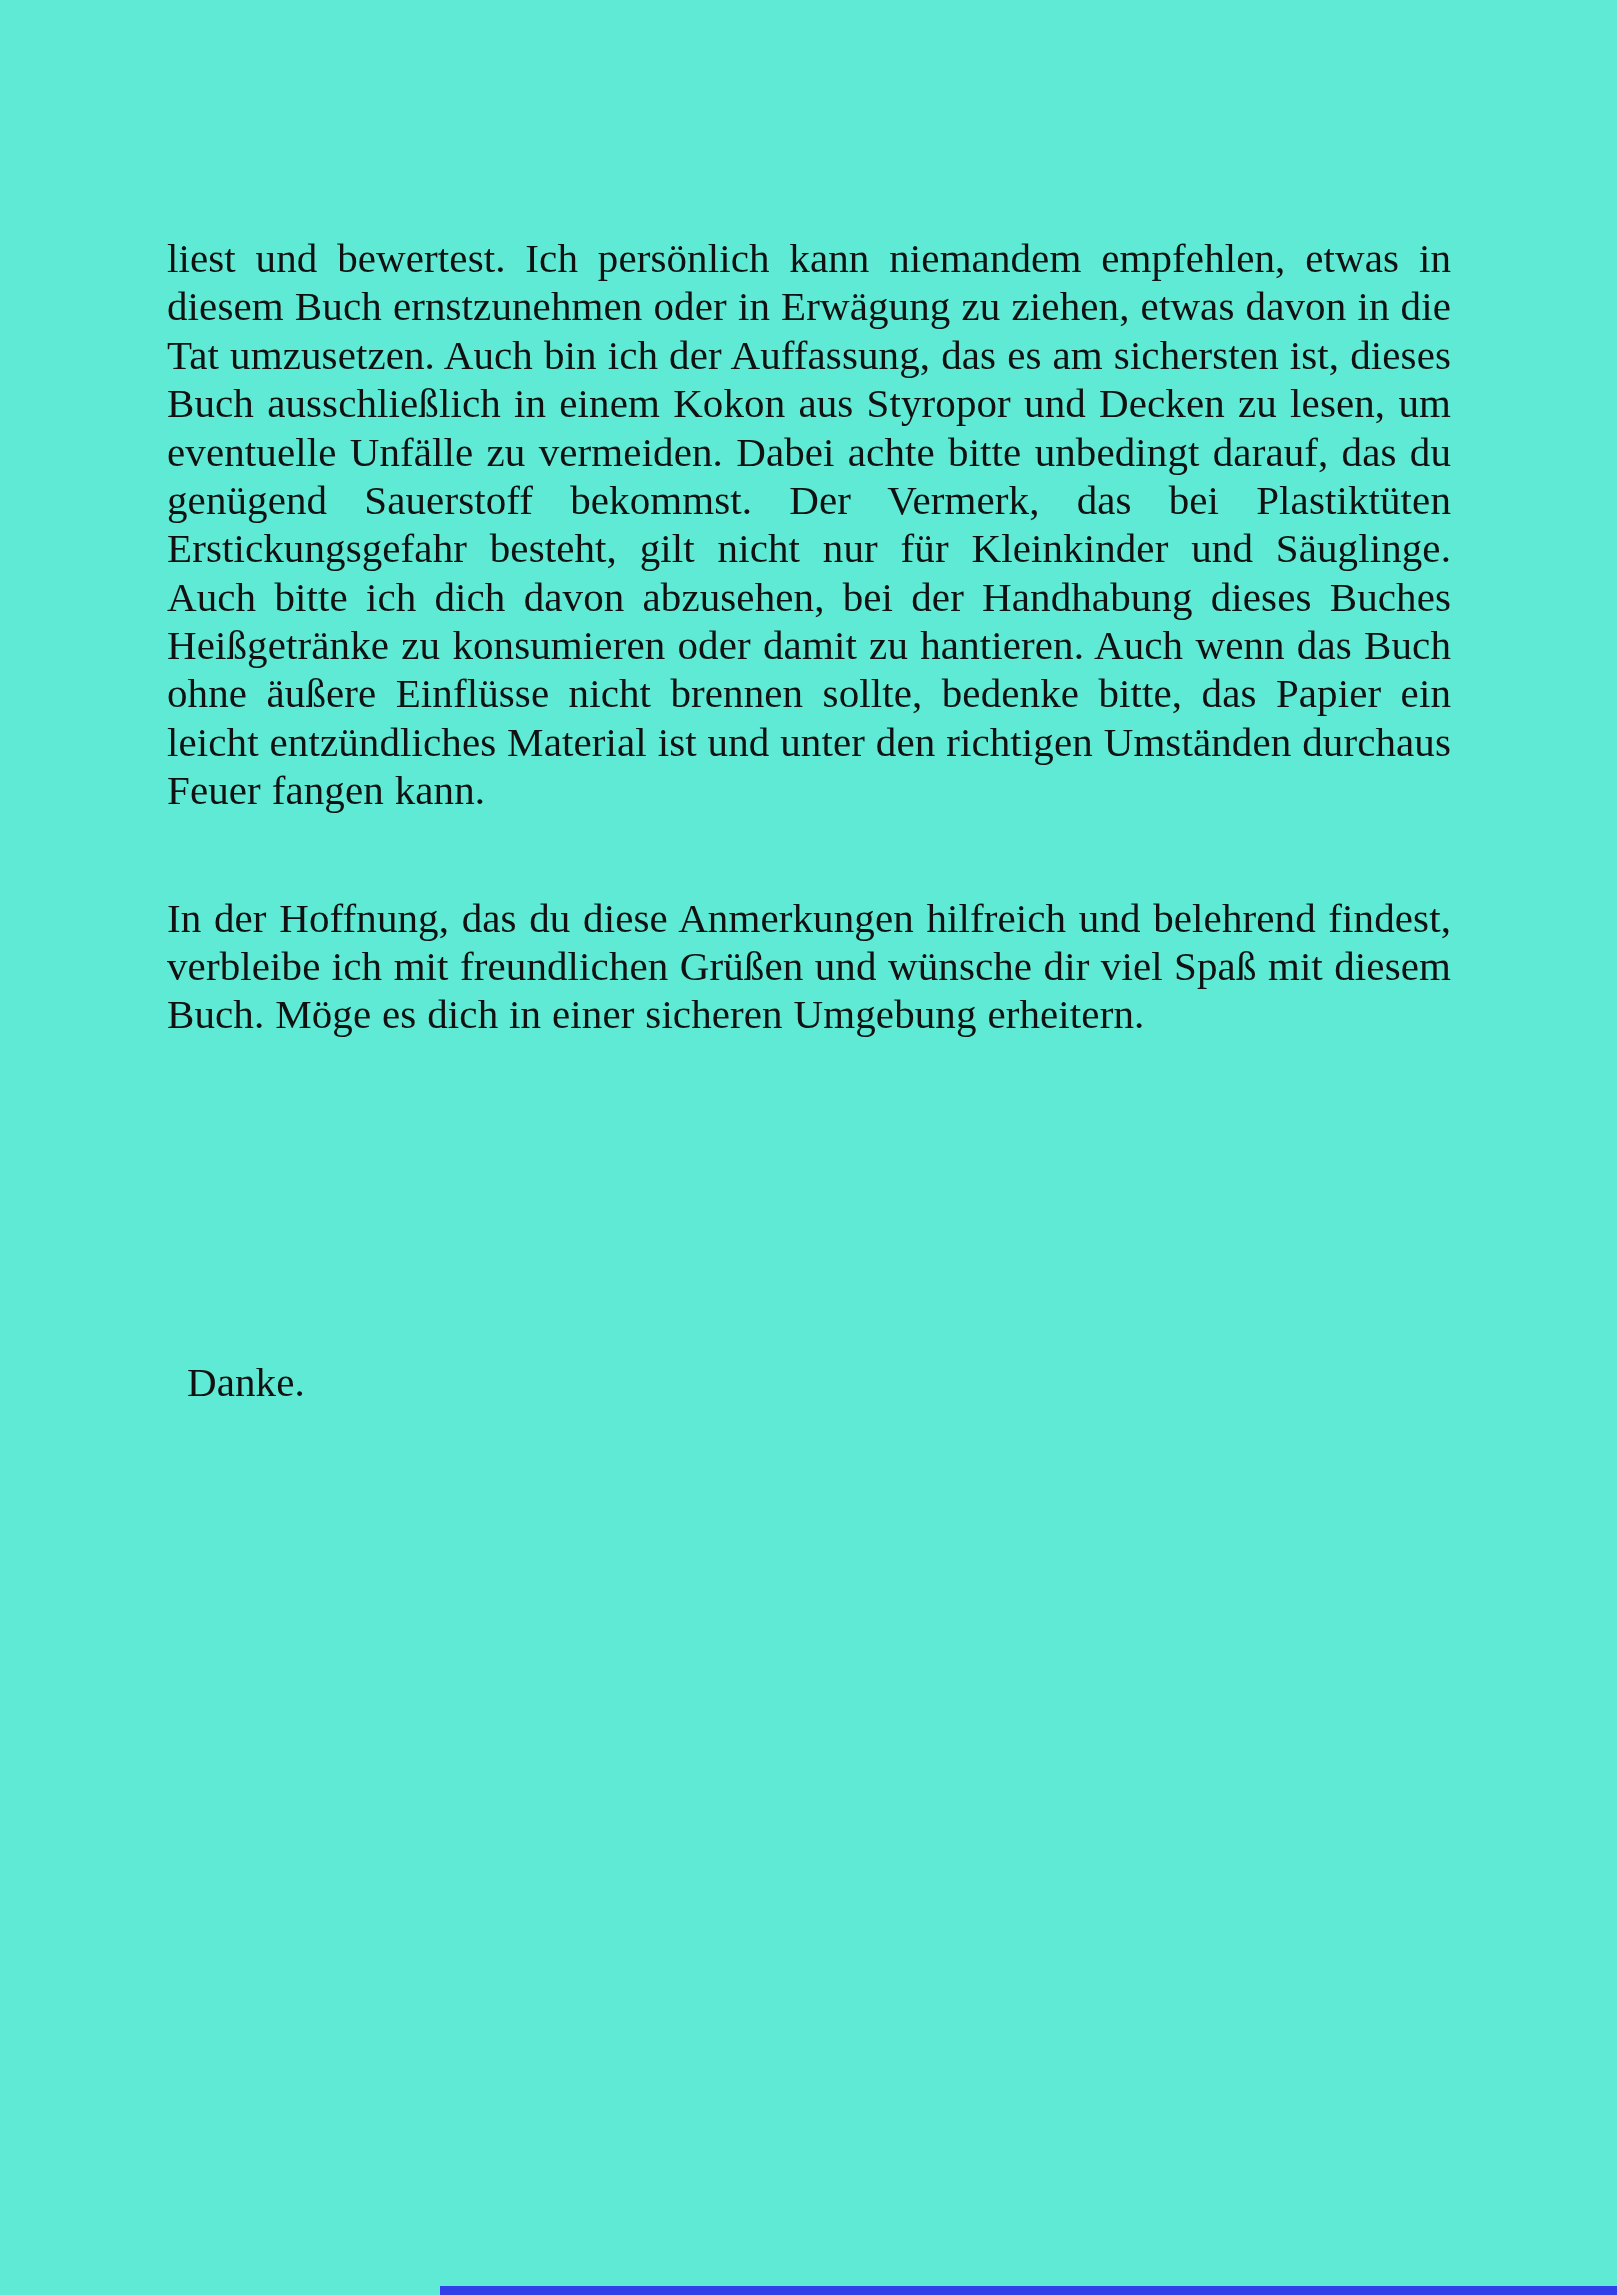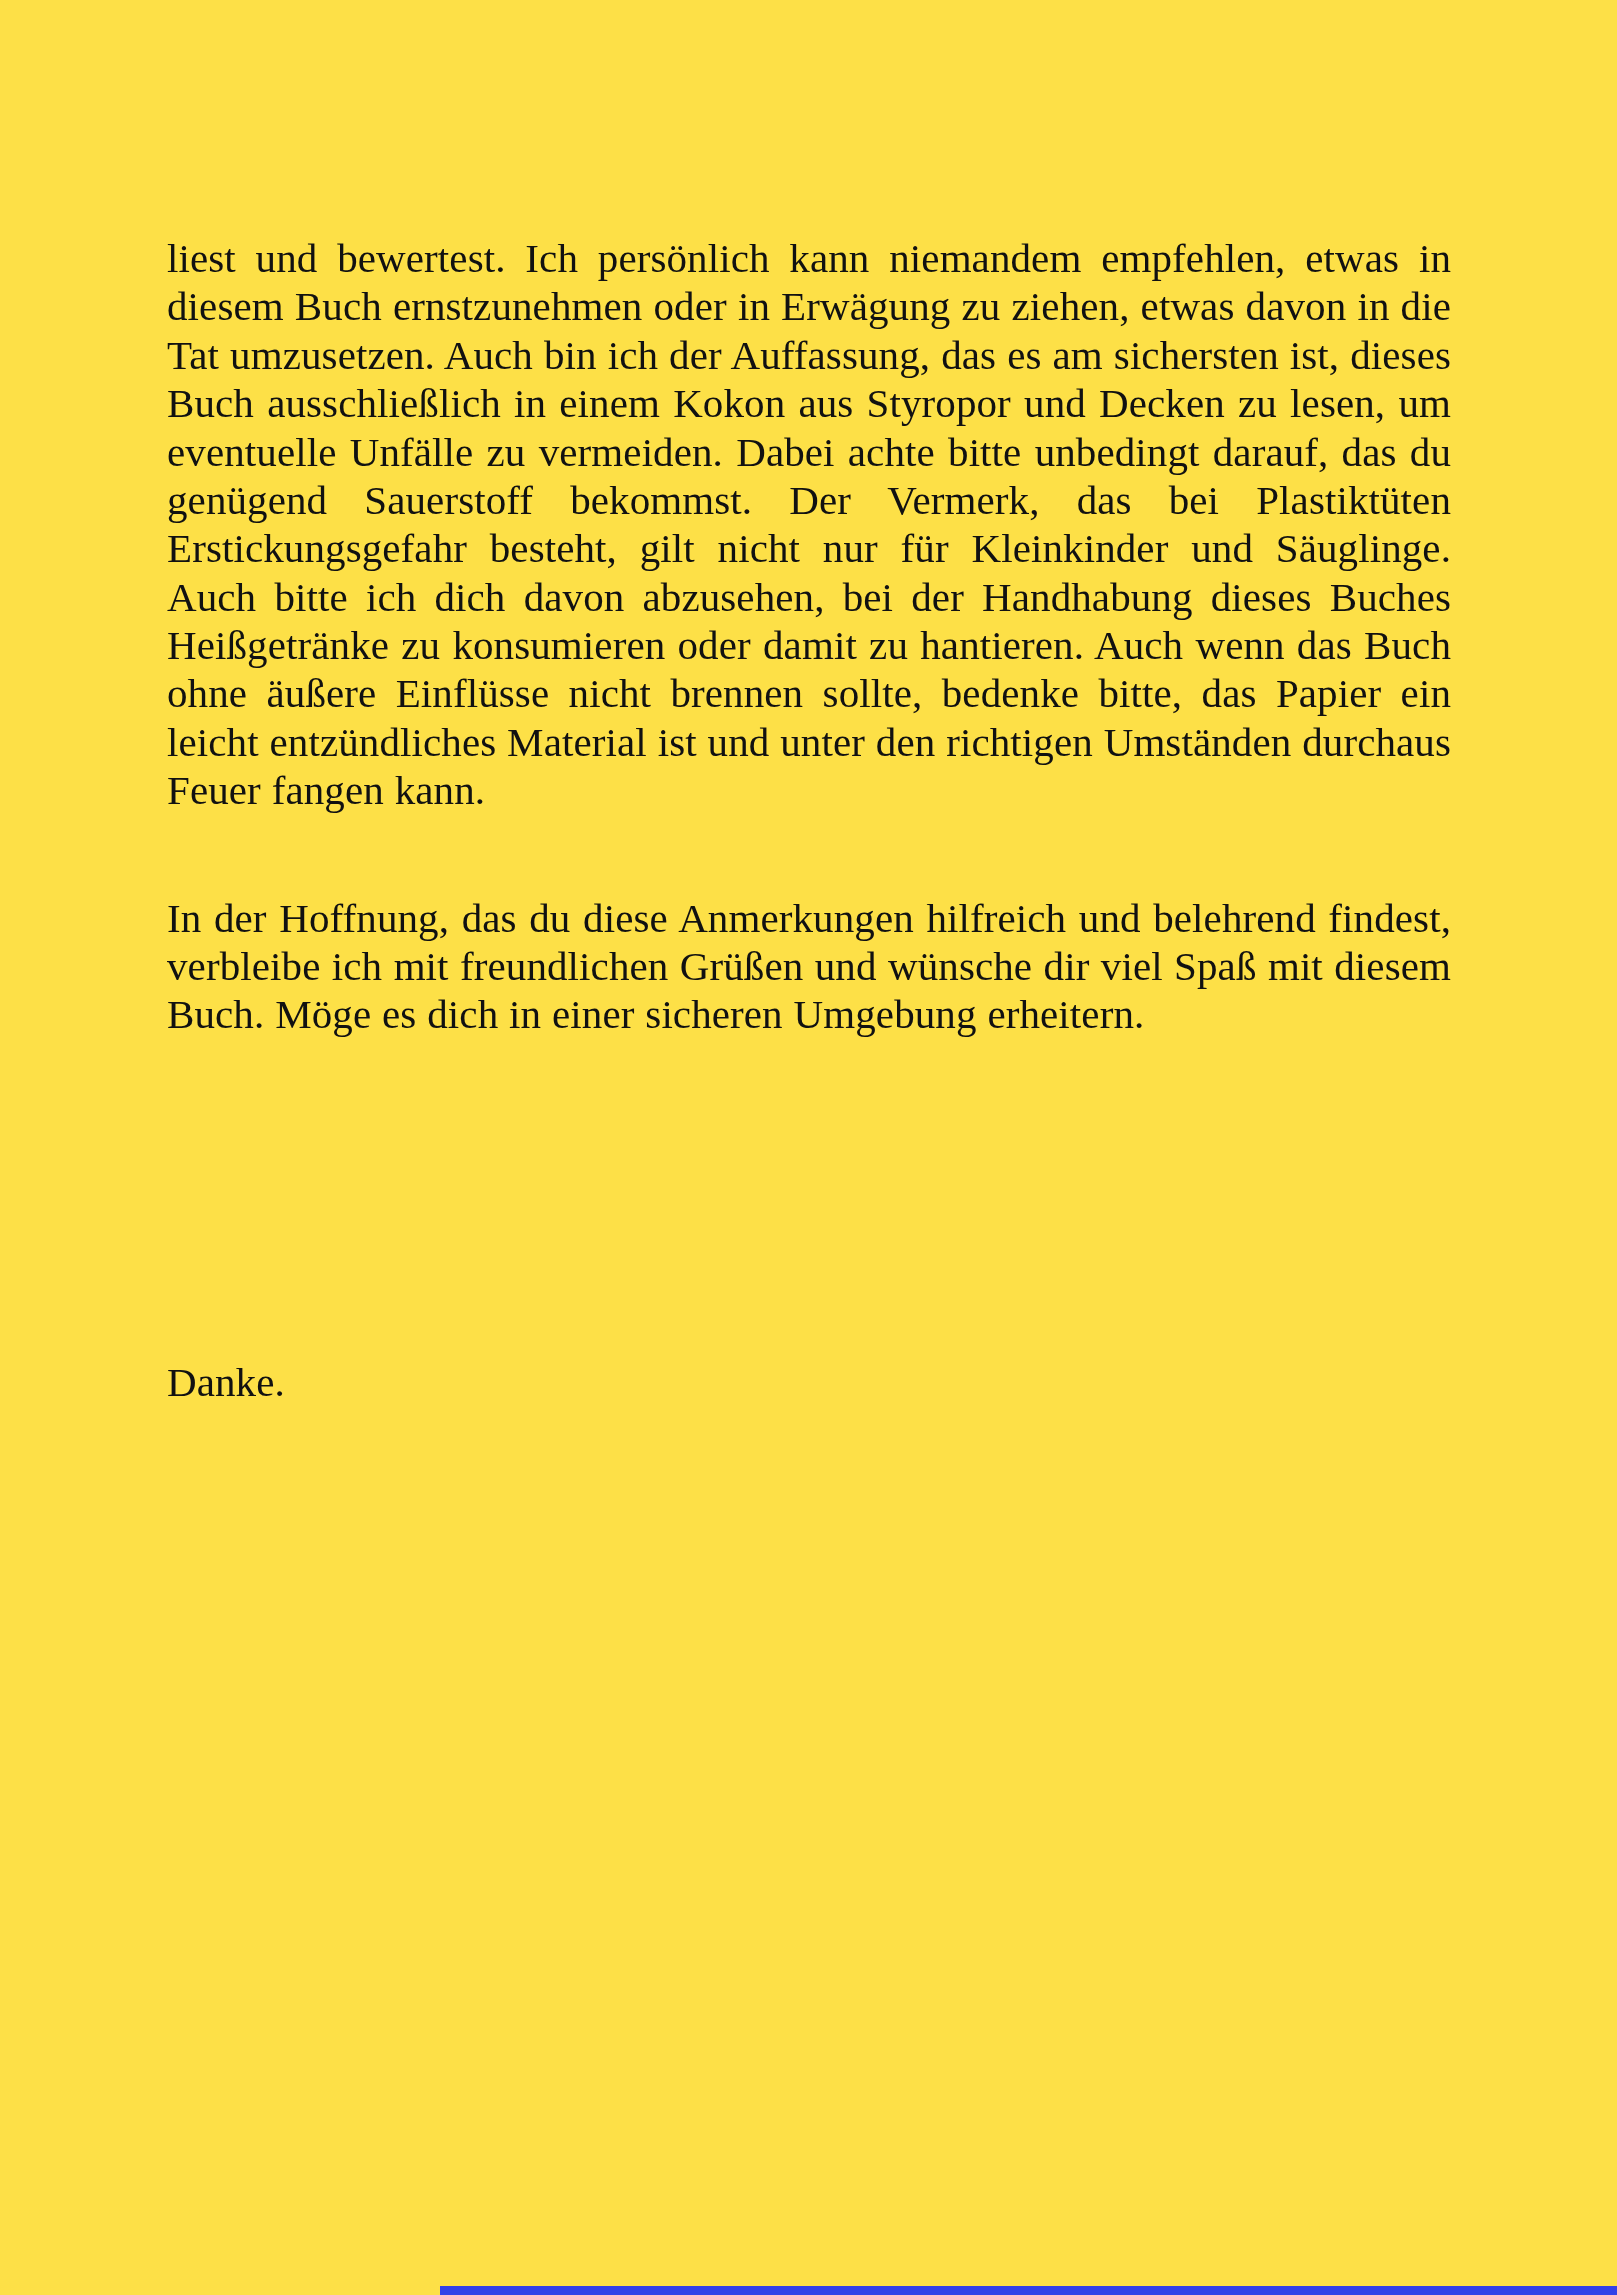--- a/index.html
+++ b/index.html
@@ -5,21 +5,21 @@
   * { margin: 0; padding: 0; box-sizing: border-box; }
 
   html, body {
     background: #ffffff;
   }
 
   .page {
     position: relative;
     width: 1618px;
     height: 2295px;
-    background: #fde047;
+    background: #5eead4;
     overflow: hidden;
     font-family: "Liberation Serif", "DejaVu Serif", serif;
     color: #111111;
   }
 
   .text-block {
     position: absolute;
     left: 167px;
     top: 234px;
     width: 1284px;
@@ -36,20 +36,21 @@
     letter-spacing: 0.1px;
   }
 
   .para-2 {
     margin-top: 79px;
   }
 
   .closing {
     margin-top: 319px;
     text-align: left !important;
+    margin-left: 20px;
   }
 
   .bottom-bar {
     position: absolute;
     bottom: 0;
     left: 440px;
     right: 0;
     height: 9.3px;
     background: #3240e8; 
   }

